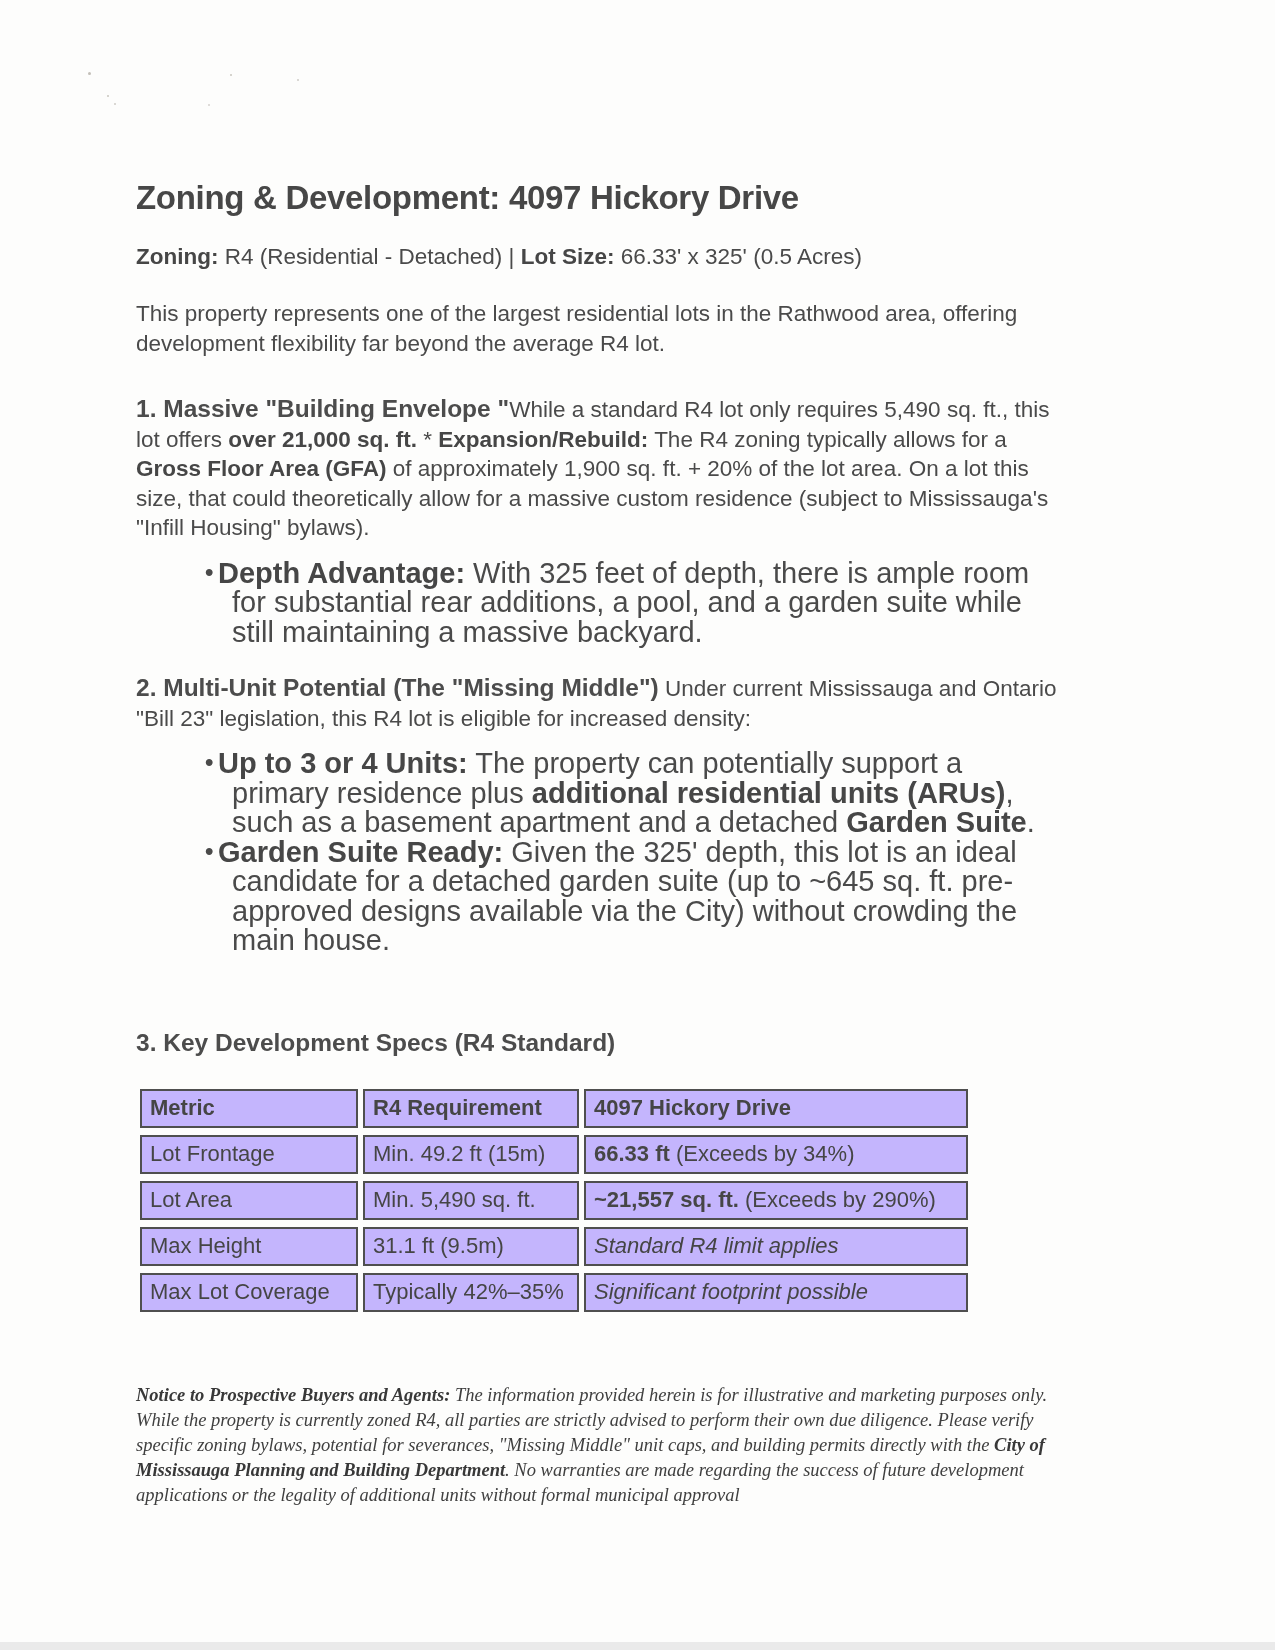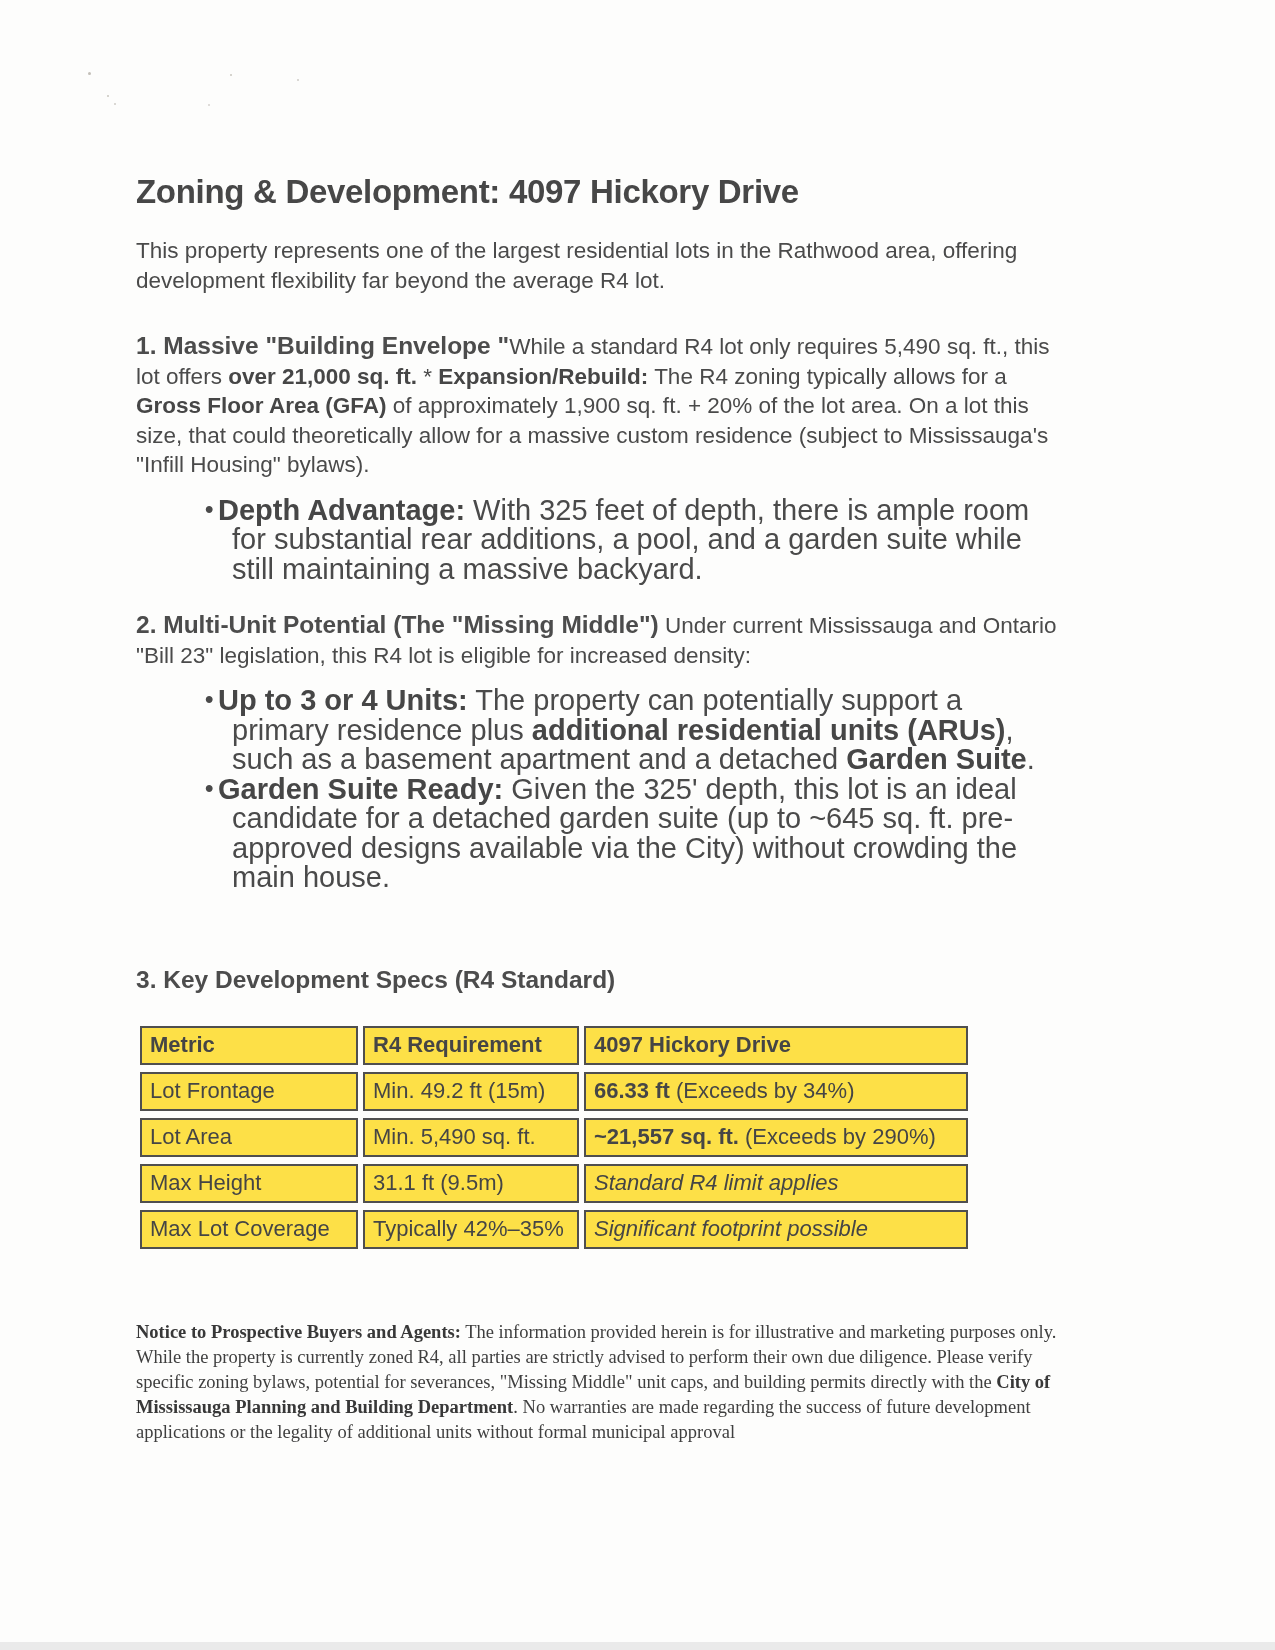--- a/index.html
+++ b/index.html
@@ -2,50 +2,50 @@
 <html><head>
 <meta charset="utf-8">
 <style>
   html,body{margin:0;padding:0;}
   body{
     width:1275px;height:1650px;position:relative;overflow:hidden;
     background:#fdfdfc;
     font-family:"Liberation Sans",sans-serif;
     color:#4a4a4a;
   }
-  .content{position:absolute;left:136px;top:172px;width:922px;}
+  .content{position:absolute;left:136px;top:178px;width:922px;}
   h1.doc-title{
     font-size:33px;line-height:40px;margin:0 0 24px 0;color:#474747;
     font-weight:bold;letter-spacing:-0.3px;
   }
   .subtitle{font-size:22.5px;line-height:29px;margin:0 0 28px 0;}
   .para{font-size:22.5px;line-height:29.5px;margin:16px 0 36px 0;}
   .sec-para{font-size:22.5px;line-height:29.5px;margin:0 0 16px 0;}
   .inline-h{font-size:24.5px;font-weight:bold;color:#4c4c4c;}
   b{color:#464646;}
   ul.blist{list-style:none;margin:0 0 26px 0;padding:0;font-size:29px;line-height:29.5px;}
   ul.blist li{padding-left:96px;text-indent:-14px;position:relative;margin:0;}
   ul.blist li::before{content:"\2022";position:absolute;left:69px;top:-2px;font-size:24px;font-weight:bold;text-indent:0;}
   ul.blist.last{margin-bottom:72px;}
   h2.sec3{font-size:24.5px;font-weight:bold;color:#4c4c4c;margin:0 0 24px 0;line-height:30px;}
   table.specs{
     border-collapse:separate;border-spacing:5px 7px;
     margin:0 0 0 -1px;font-size:22px;color:#454545;
   }
   table.specs td,table.specs th{
     border:2px solid #4f4f4f;padding:2px 8px 3px 8px;text-align:left;
-    vertical-align:middle;height:30px;background:#fde047;
+    vertical-align:middle;height:30px;background:#c4b5fd;
   }
   table.specs th{font-weight:bold;}
   td.c1{width:198px;font-weight:normal;}
   td.c2,th.c2{width:196px;}
   td.c3,th.c3{width:364px;}
   .notice{
     margin-top:64px;width:948px;
-    font-family:"Liberation Serif",serif;
+    font-family:"Liberation Serif",serif;font-style:italic;
     font-size:18.5px;line-height:25px;color:#3f3f3f;
   }
   .notice b{color:#383838;}
   .speck{position:absolute;border-radius:50%;background:#8a8276;}
   .scan-band{position:absolute;left:0;bottom:0;width:1275px;height:8px;background:#eaeaea;}
 </style>
 </head>
 <body>
 
 <div class="speck" style="left:88px;top:72px;width:3px;height:3px;opacity:.5;"></div>
@@ -53,20 +53,21 @@
 <div class="speck" style="left:114px;top:103px;width:2px;height:2px;opacity:.4;"></div>
 <div class="speck" style="left:230px;top:74px;width:2px;height:2px;opacity:.45;"></div>
 <div class="speck" style="left:297px;top:79px;width:2px;height:2px;opacity:.4;"></div>
 <div class="speck" style="left:208px;top:104px;width:2px;height:2px;opacity:.35;"></div>
 <div class="scan-band"></div>
 
 <div class="content">
 
   <h1 class="doc-title">Zoning &amp; Development: 4097 Hickory Drive</h1>
 
+  <p class="subtitle"><b>Zoning:</b><span> R4 (Residential - Detached) | </span><b>Lot Size:</b><span> 66.33' x 325' (0.5 Acres)</span></p>
 
   <p class="para">This property represents one of the largest residential lots in the Rathwood area, offering development flexibility far beyond the average R4 lot.</p>
 
   <p class="sec-para"><span class="inline-h">1. Massive "Building Envelope "</span><span>While a standard R4 lot only requires 5,490 sq. ft., this lot offers </span><b>over 21,000 sq. ft.</b><span> * </span><b>Expansion/Rebuild:</b><span> The R4 zoning typically allows for a </span><b>Gross Floor Area (GFA)</b><span> of approximately 1,900 sq. ft. + 20% of the lot area. On a lot this size, that could theoretically allow for a massive custom residence (subject to Mississauga's "Infill Housing" bylaws).</span></p>
 
   <ul class="blist">
     <li><b>Depth Advantage:</b><span> With 325 feet of depth, there is ample room for substantial rear additions, a pool, and a garden suite while still maintaining a massive backyard.</span></li>
   </ul>
 
   <p class="sec-para"><span class="inline-h">2. Multi-Unit Potential (The "Missing Middle")</span><span> Under current Mississauga and Ontario "Bill 23" legislation, this R4 lot is eligible for increased density:</span></p>

